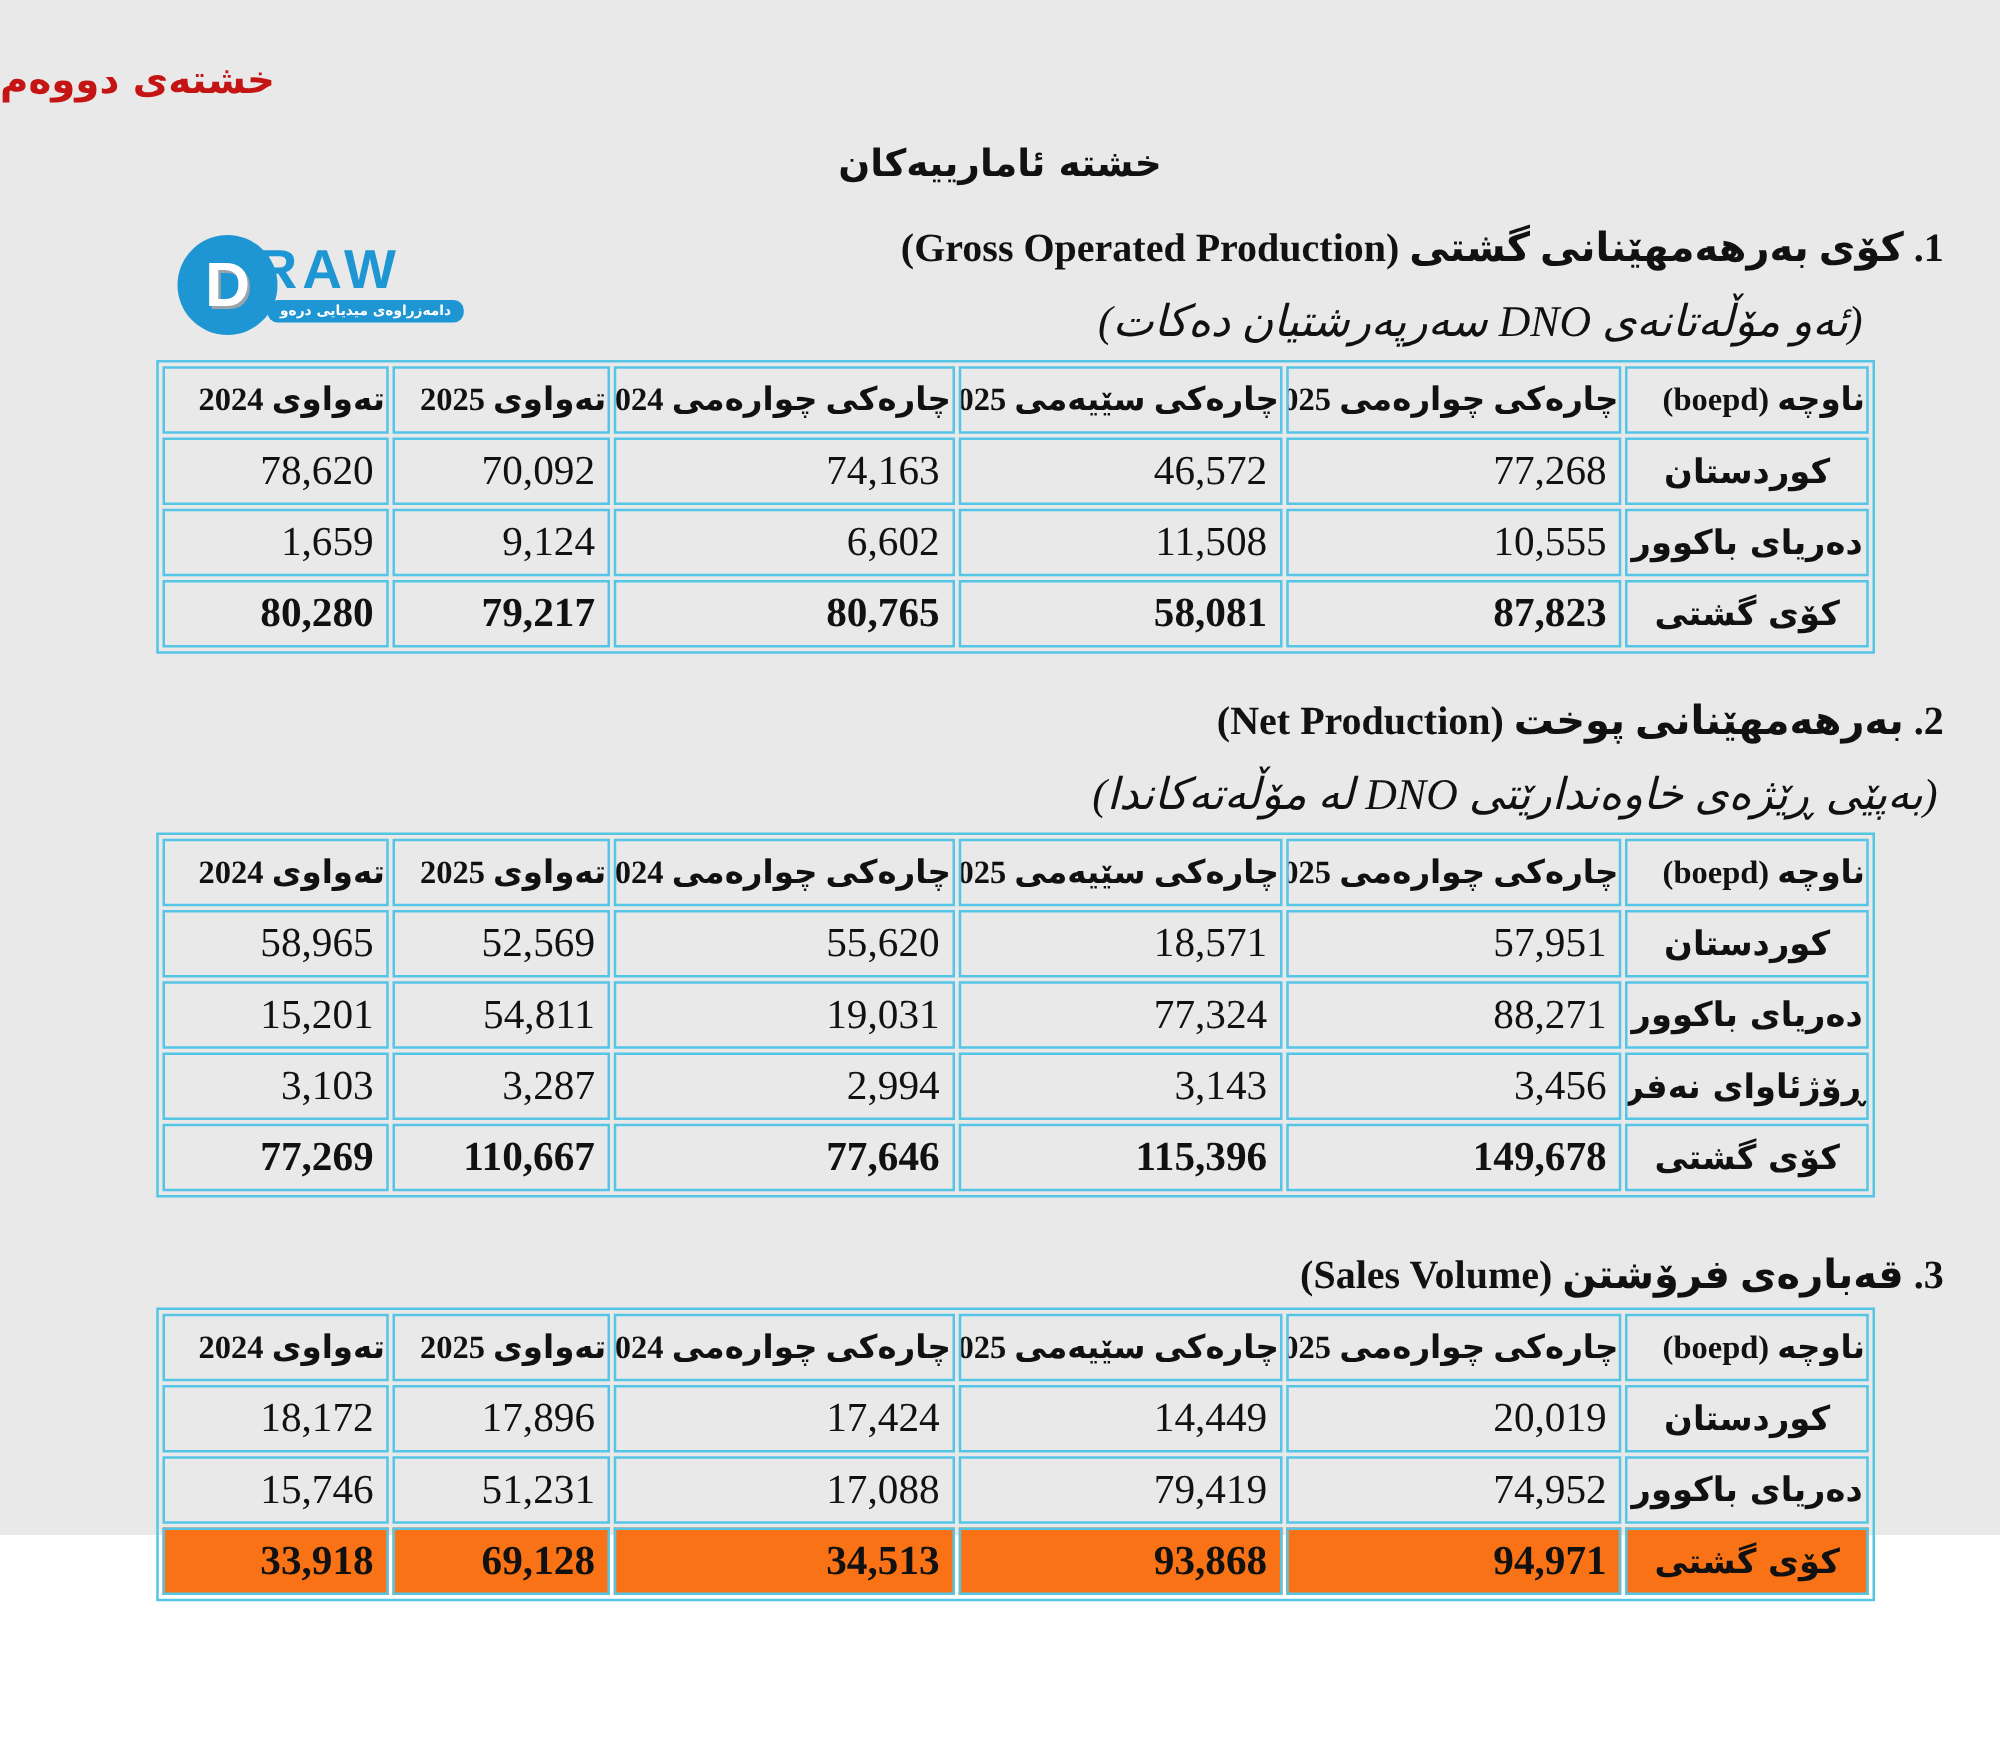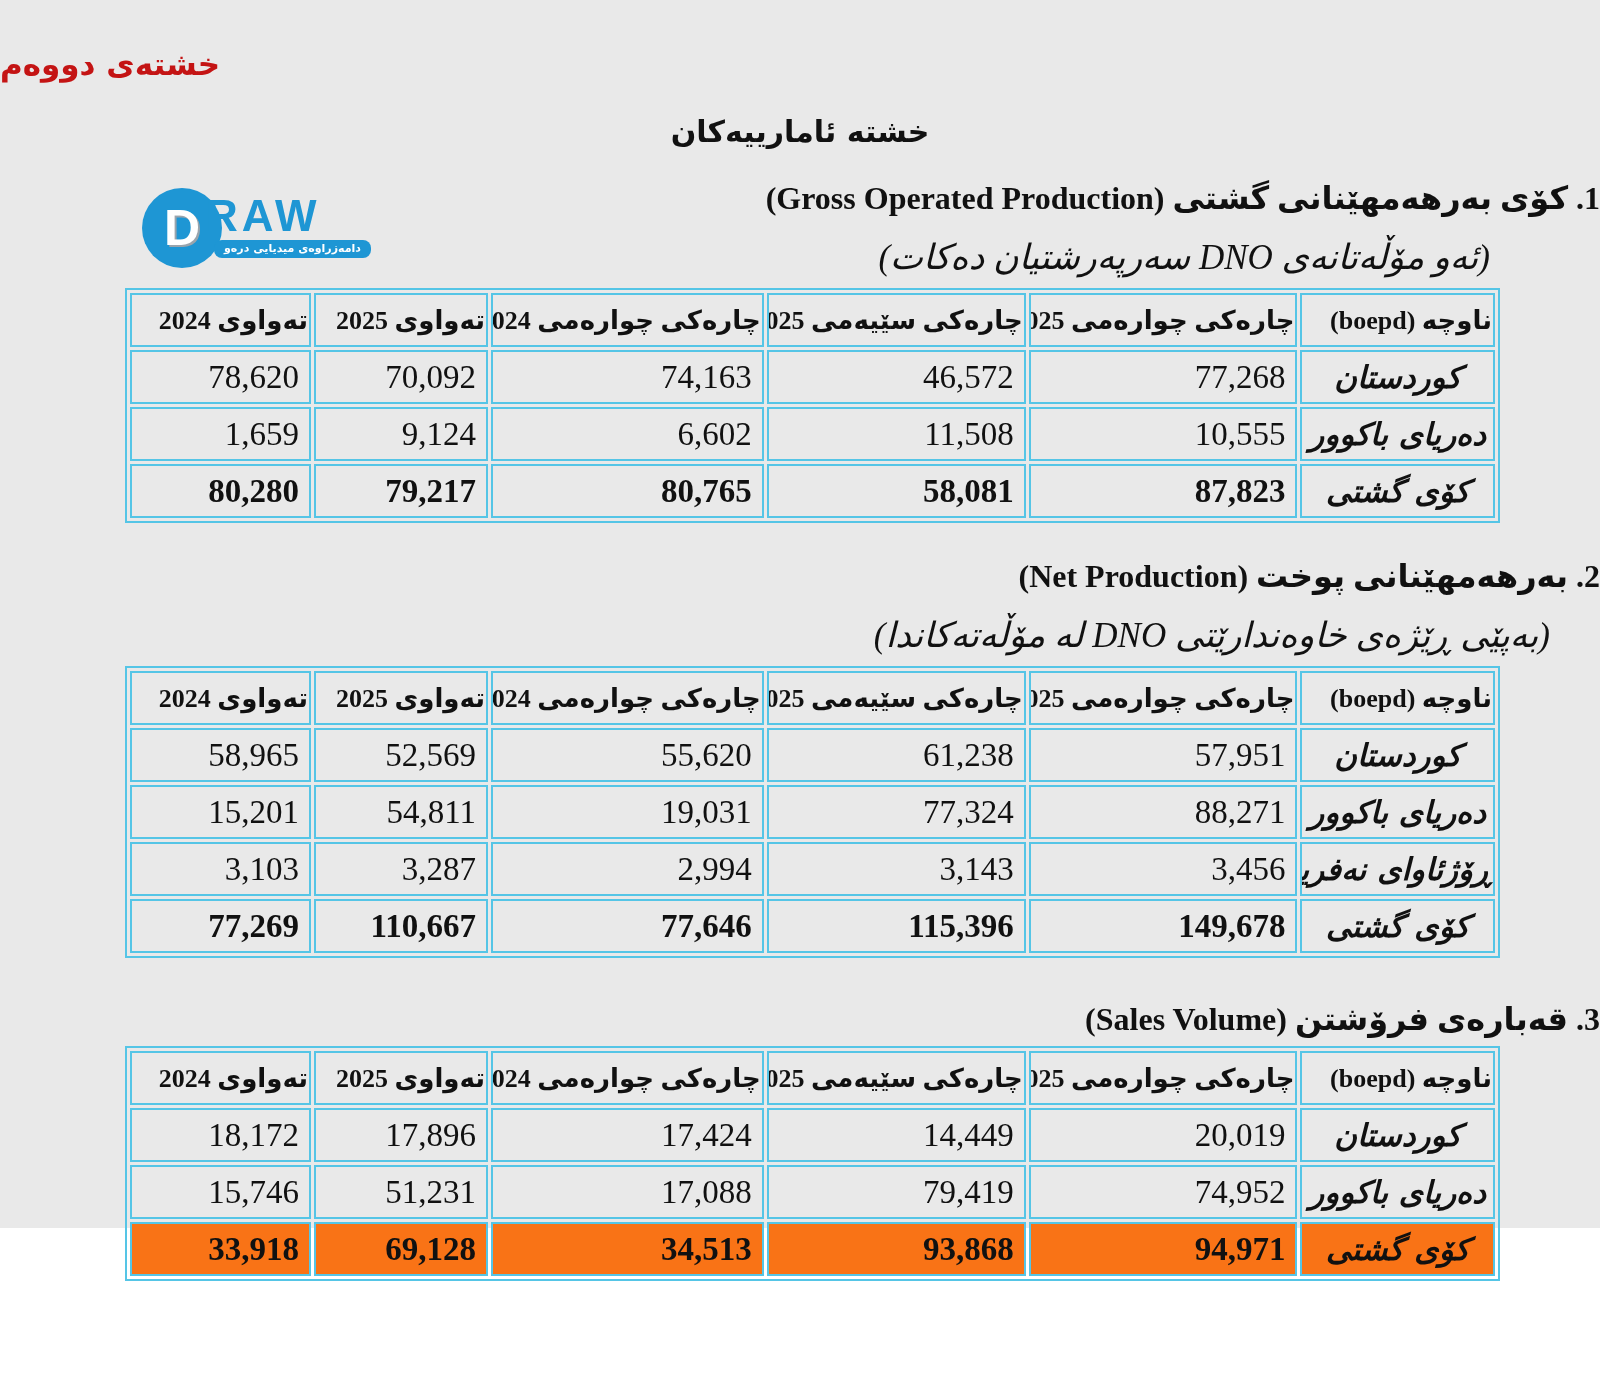--- a/index.html
+++ b/index.html
@@ -18,21 +18,21 @@
     font-family:"DejaVu Sans", sans-serif;
   }
   .rtl{direction:rtl;}
   .doc-title{
     text-align:left;padding-top:46px;font-size:31px;font-weight:bold;color:var(--red);
   }
   .doc-subtitle{
     text-align:center;margin-top:32px;font-size:30px;font-weight:bold;
   }
   .section-heading{
-    text-align:right;margin-top:30px;font-size:32px;font-weight:bold;
+    text-align:right;padding-right:45px;margin-top:30px;font-size:32px;font-weight:bold;
     font-family:"Liberation Serif","DejaVu Sans",serif;
   }
   .section-note{
     text-align:right;margin-top:20px;font-size:35px;font-style:italic;
     font-family:"Liberation Serif","DejaVu Sans",serif;
   }
   .note-1{padding-right:110px;}
   .note-2{padding-right:50px;}
   .data-table{
     margin:10px 100px 0 125px;width:1375px;table-layout:fixed;
@@ -43,21 +43,21 @@
   }
   .data-table th{
     font-size:26px;font-weight:bold;text-align:right;
     font-family:"Liberation Serif","DejaVu Sans",serif;white-space:nowrap;
   }
   td.num{
     font-family:"Liberation Serif",serif;font-size:33px;text-align:right;
     padding-right:10px;white-space:nowrap;
   }
   td.label{
-    font-size:31px;font-weight:bold;text-align:center;white-space:nowrap;font-style:italic;
+    font-size:27px;font-weight:bold;text-align:center;white-space:nowrap;
   }
   tr.total-row td{font-weight:bold;}
   tr.white-row td{background:#f97316;}
   .mt-heading-2{margin-top:34px;}
   .mt-heading-3{margin-top:42px;}
   .tbl-3{margin-top:8px;}
   
   .logo{
     position:absolute;left:142px;top:188px;direction:ltr;
     display:flex;align-items:flex-start;
@@ -167,21 +167,21 @@
             <th>چارەکی سێیەمی 2025</th>
             <th>چارەکی چوارەمی 2024</th>
             <th>تەواوی 2025</th>
             <th>تەواوی 2024</th>
           </tr>
         </thead>
       <tbody>
           <tr>
             <td class="label">کوردستان</td>
             <td class="num">57,951</td>
-            <td class="num">61,238</td>
+            <td class="num">18,571</td>
             <td class="num">55,620</td>
             <td class="num">52,569</td>
             <td class="num">58,965</td>
           </tr>
           <tr>
             <td class="label">دەریای باکوور</td>
             <td class="num">88,271</td>
             <td class="num">77,324</td>
             <td class="num">19,031</td>
             <td class="num">54,811</td>

